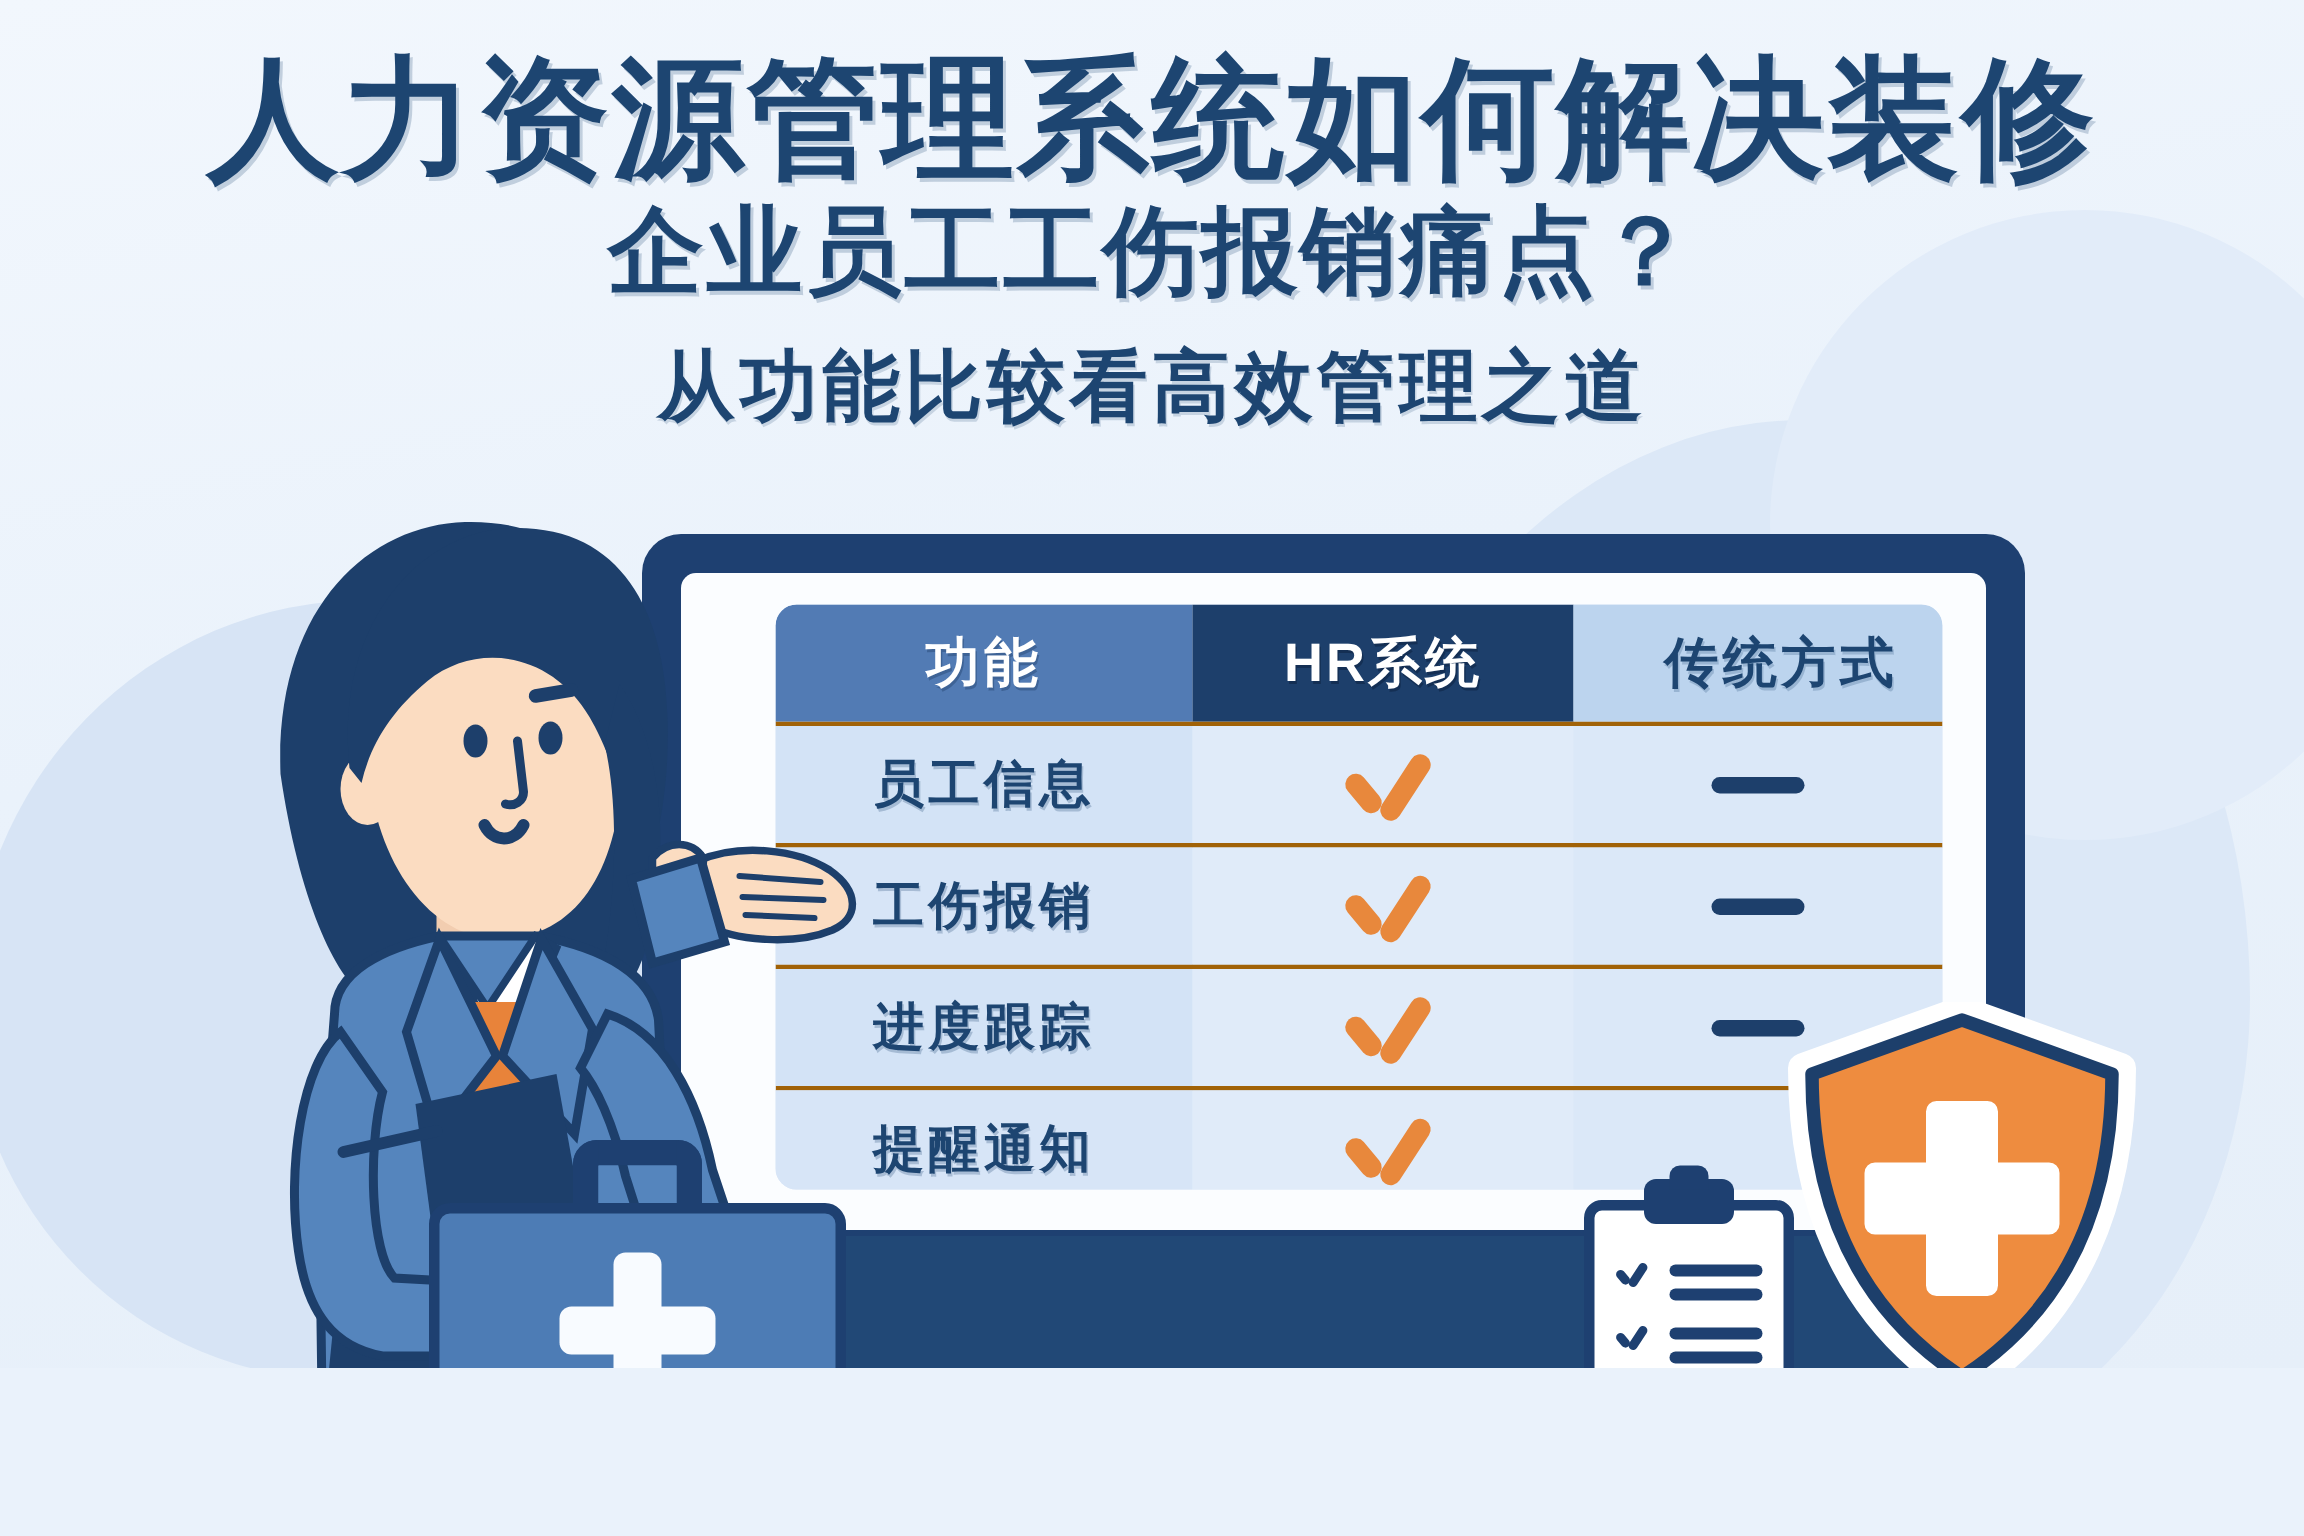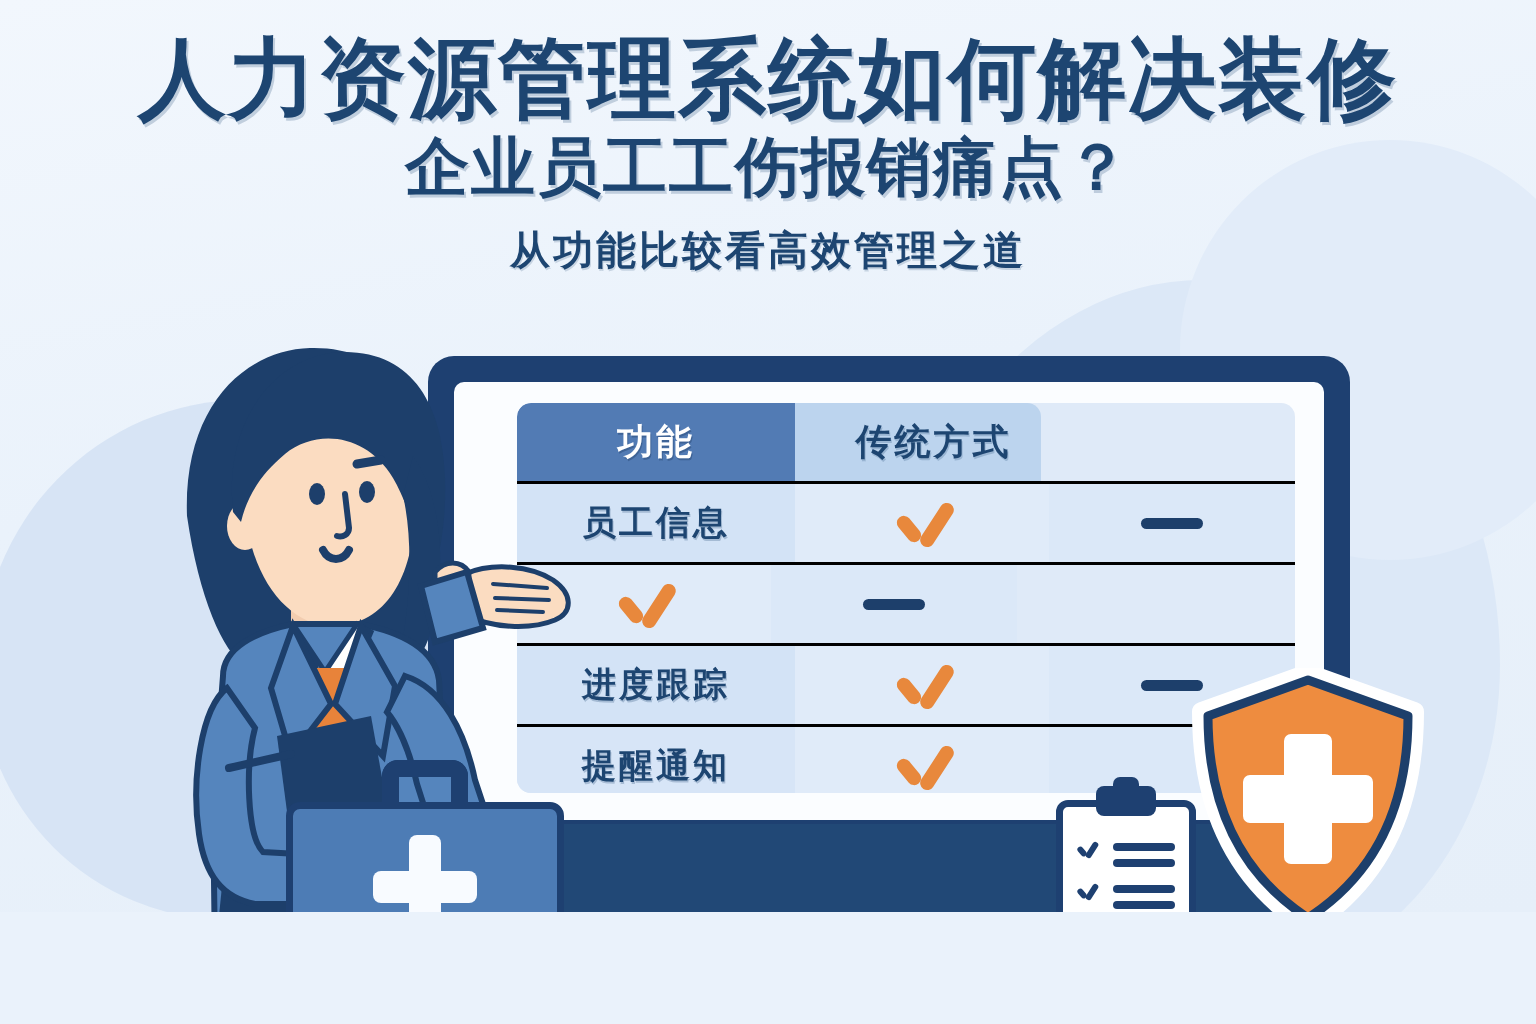--- a/index.html
+++ b/index.html
@@ -25,21 +25,21 @@
   #headings{position:absolute;left:0;top:34px;width:1536px;text-align:center;z-index:9;}
   .title-line{
     color:#1d4571;font-weight:bold;letter-spacing:2px;
     line-height:1.03;
     text-shadow:2px 3px 0 rgba(29,69,113,.22);
     white-space:nowrap;
   }
   #title-line-1{font-size:88px;}
   #title-line-2{font-size:64px;margin-top:10px;}
   #subtitle{
-    margin-top:22px;font-size:40px;font-weight:bold;color:#1d4571;
+    margin-top:22px;font-size:52px;font-weight:bold;color:#1d4571;
     letter-spacing:3px;text-shadow:1px 2px 0 rgba(29,69,113,.18);white-space:nowrap;
   }
 
   
   #monitor{position:absolute;left:428px;top:356px;width:922px;height:556px;z-index:4;}
   #monitor-bezel{position:absolute;inset:0;background:#1e4071;border-radius:26px;
     box-shadow:0 6px 0 rgba(20,45,82,.25);}
   #monitor-screen{position:absolute;left:26px;top:26px;right:26px;bottom:92px;
     background:#fbfdff;border-radius:10px;}
   #monitor-band{position:absolute;left:26px;right:26px;bottom:0;height:88px;background:#214876;
@@ -63,21 +63,21 @@
   .c-trad{width:246px;}
 
   .thead-row{height:78px;}
   .th-feature{background:#527bb4;color:#ffffff;font-size:36px;letter-spacing:3px;
     border-radius:14px 0 0 0;text-shadow:1px 2px 0 rgba(25,55,95,.35);}
   .th-hr{background:#1d3f6b;color:#ffffff;font-size:36px;letter-spacing:2px;
     text-shadow:1px 2px 0 rgba(8,25,50,.4);}
   .th-trad{background:#bcd4ee;color:#1d4571;font-size:36px;letter-spacing:3px;
     border-radius:0 14px 0 0;text-shadow:1px 2px 0 rgba(29,69,113,.22);padding-left:31px;}
 
-  .tbody-row{border-top:3px solid #000000;}
+  .tbody-row{border-top:3px solid #a16207;}
   .tbody-row .c-feature{background:#d3e3f6;color:#1d4571;font-size:34px;letter-spacing:3px;
     text-shadow:1px 2px 0 rgba(29,69,113,.25);}
   .tbody-row .c-hr{background:#e0ebf9;}
   .tbody-row .c-trad{background:#dbe8f8;}
   .tbody-row:nth-child(odd) .c-feature{background:#d7e5f7;}
   .tbody-row:last-child{border-radius:0 0 14px 14px;align-items:center;}
   .tbody-row:last-child .c-feature{border-radius:0 0 0 14px;}
   .tbody-row:last-child .c-trad{border-radius:0 0 14px 0;}
 
   .check{width:60px;height:46px;position:relative;}
@@ -140,34 +140,36 @@
   <div id="monitor">
     <div id="monitor-bezel"></div>
     <div id="monitor-screen"></div>
     <div id="monitor-band"></div>
   </div>
 
   <div id="table">
 
     <div class="trow thead-row">
       <div class="tcell c-feature th-feature">功能</div>
+      <div class="tcell c-hr th-hr">HR系统</div>
       <div class="tcell c-trad th-trad">传统方式</div>
     </div>
 
     <div class="trow tbody-row">
       <div class="tcell c-feature">员工信息</div>
       <div class="tcell c-hr">
         <span class="check"></span>
       </div>
       <div class="tcell c-trad">
         <span class="dash"></span>
       </div>
     </div>
 
     <div class="trow tbody-row">
+      <div class="tcell c-feature">工伤报销</div>
       <div class="tcell c-hr">
         <span class="check"></span>
       </div>
       <div class="tcell c-trad">
         <span class="dash"></span>
       </div>
     </div>
 
     <div class="trow tbody-row">
       <div class="tcell c-feature">进度跟踪</div>

